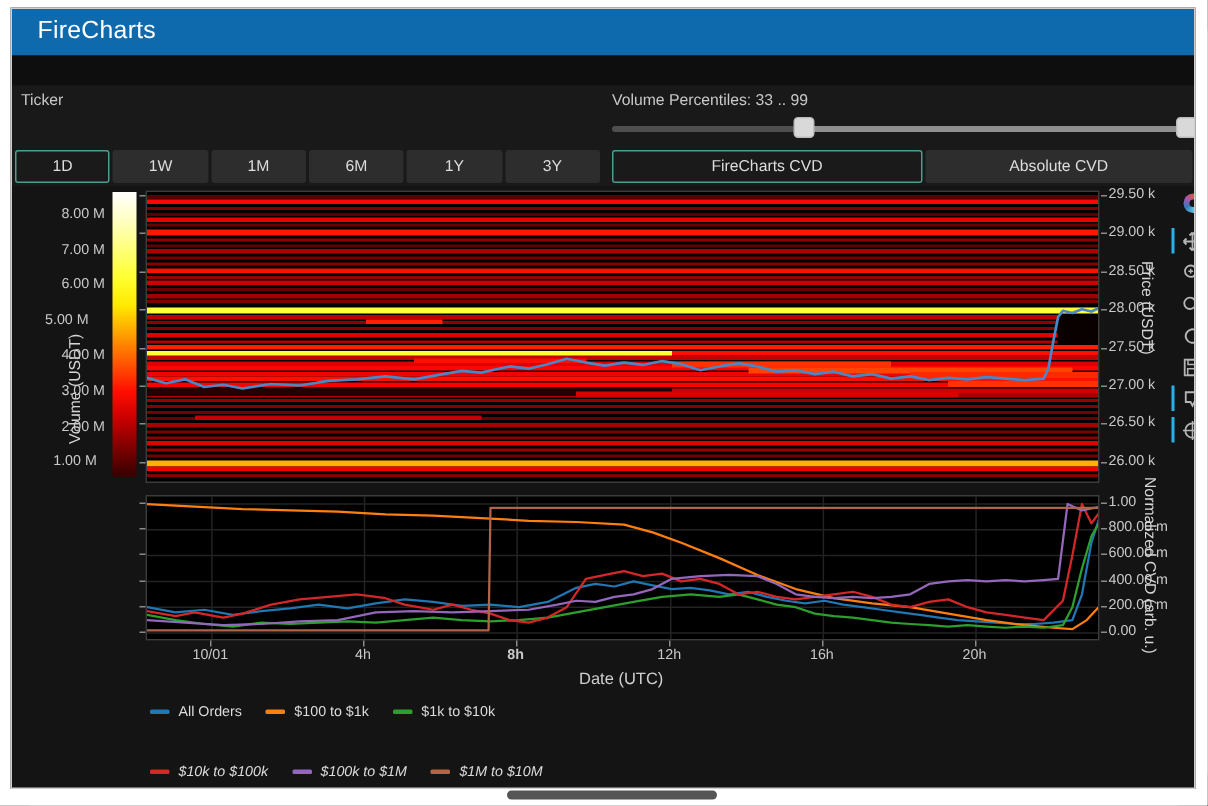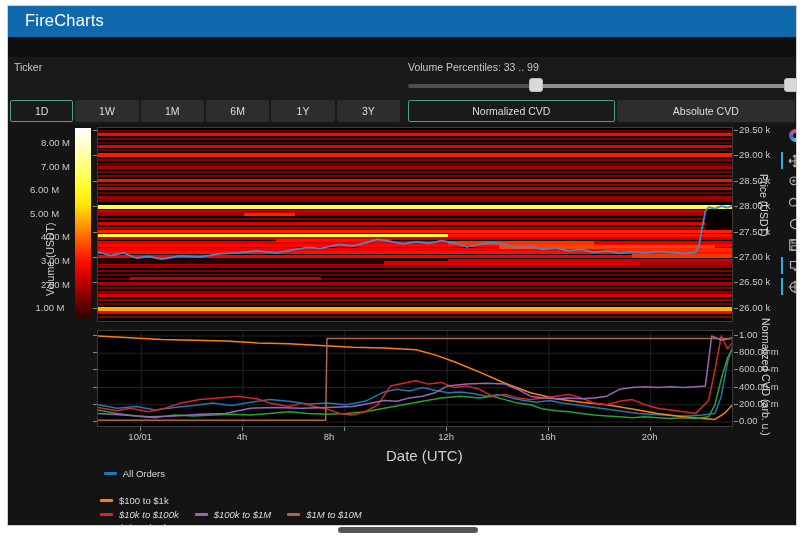--- a/index.html
+++ b/index.html
@@ -19,21 +19,21 @@
   .btn-row { position:absolute; display:flex; gap:2px; height:22px; }
   .btn { flex:1; height:22px; background:#2d2d2d; color:#ddd; font-size:10.5px; display:flex; align-items:center; justify-content:center; border:1px solid #2d2d2d; border-radius:2px; cursor:pointer; }
   .btn.active { background:#1a1a1a; border:1px solid #4a9d8f; }
   .plot { position:absolute; background:#000; border:1px solid #3c3c3c; overflow:hidden; }
   .stripe { position:absolute; }
   .plot svg { position:absolute; left:0; top:0; }
   .tick-label { position:absolute; color:#c9c9c9; font-size:9.5px; line-height:10px; white-space:nowrap; }
   .tick-mark { position:absolute; background:#8a8a8a; }
   .axis-title-v { position:absolute; color:#d6d6d6; font-size:10.5px; writing-mode:vertical-rl; white-space:nowrap; }
   .axis-title-v.up { transform:rotate(180deg); }
-  .axis-title-h { position:absolute; color:#d0d0d0; font-size:15px; white-space:nowrap; }
+  .axis-title-h { position:absolute; color:#d0d0d0; font-size:11px; white-space:nowrap; }
   .colorbar { position:absolute; left:67px; top:122px; width:16px; height:190px; }
   .toolbar { position:absolute; left:778px; top:122px; width:18px; display:flex; flex-direction:column; gap:6px; align-items:center; }
   .tool { position:relative; width:16px; height:15px; display:flex; align-items:center; justify-content:center; cursor:pointer; }
   .tool.active::before { content:""; position:absolute; left:-6px; top:-1px; width:2px; height:17px; background:#2ab0e8; }
   .logo { width:13px; height:13px; border-radius:50%; background:conic-gradient(#d9534f,#f0ad4e,#9acd32,#5bc0de,#337ab7,#9b59b6,#d9534f); position:relative; }
   .logo::after { content:""; position:absolute; left:4px; top:4px; width:5px; height:5px; border-radius:50%; background:#141414; }
   .legend-row { position:absolute; left:92px; display:flex; gap:16px; align-items:center; height:12px; }
   .legend-item { display:flex; align-items:center; gap:6px; }
   .legend-swatch { width:13px; height:3px; border-radius:1px; }
   .legend-label { color:#dcdcdc; font-size:9.5px; white-space:nowrap; }
@@ -63,21 +63,21 @@
 
       <div class="btn-row" style="left:2px;top:43px;width:390px;" id="tf-row">
           <div class="btn active">1D</div>
           <div class="btn">1W</div>
           <div class="btn">1M</div>
           <div class="btn">6M</div>
           <div class="btn">1Y</div>
           <div class="btn">3Y</div>
         </div>
       <div class="btn-row" style="left:400px;top:43px;width:387px;" id="cvd-row">
-          <div class="btn active" style="flex: 1.16 1 0%;">Normalized CVD</div>
+          <div class="btn active" style="flex: 1.16 1 0%;">FireCharts CVD</div>
           <div class="btn" style="flex: 1 1 0%;">Absolute CVD</div>
         </div>
     </div>
 
     <div class="colorbar" id="colorbar" style="background: linear-gradient(to top, rgb(52, 0, 0) 0%, rgb(124, 0, 0) 10%, rgb(197, 0, 0) 20%, rgb(255, 14, 0) 30%, rgb(255, 87, 0) 40%, rgb(255, 159, 0) 50%, rgb(255, 232, 0) 60%, rgb(255, 255, 49) 70%, rgb(255, 255, 122) 80%, rgb(255, 255, 195) 90%, rgb(255, 255, 255) 100%);"></div>
     <div class="axis-title-v up" style="left:36px;top:160px;height:130px;">Volume (USDT)</div>
 
     <div class="plot" id="heat-plot" style="left:89px;top:121px;width:636px;height:195px;">
       <div id="heat" style="position:absolute;inset:0;">
           <div class="stripe" style="top: 1.5px; height: 3px; left: 0px; width: 636px; background: rgb(89, 0, 0);"></div>
@@ -163,21 +163,21 @@
           <polyline points="0.0,78.9 19.1,82.4 38.2,85.0 57.2,86.7 76.3,84.1 95.4,85.0 114.5,84.1 133.6,83.2 152.6,84.1 171.7,82.4 190.8,80.7 209.9,82.4 229.0,83.2 248.0,82.4 267.1,80.7 286.2,77.2 305.3,73.8 324.4,70.3 343.4,66.9 362.5,65.2 381.6,66.9 394.3,65.2 407.0,68.6 419.8,72.1 432.5,73.8 445.2,78.1 457.9,79.8 470.6,80.7 483.4,82.4 496.1,84.1 508.8,85.0 521.5,85.8 534.2,86.7 547.0,85.8 559.7,86.7 572.4,87.5 585.1,86.7 597.8,87.5 610.6,85.8 616.9,73.8 623.3,48.0 629.6,26.5 636.0,15.3" fill="none" stroke="#2ca02c" stroke-width="1.5" stroke-linejoin="round" stroke-linecap="round"></polyline>
           <polyline points="0.0,76.4 19.1,79.8 31.8,77.2 50.9,80.7 63.6,78.1 82.7,72.1 101.8,68.6 120.8,66.9 139.9,65.2 159.0,67.8 171.7,72.1 190.8,75.5 203.5,72.1 216.2,75.5 229.0,78.1 241.7,82.4 254.4,84.1 267.1,80.7 279.8,73.8 292.6,54.9 305.3,52.3 318.0,49.7 330.7,53.1 343.4,51.4 356.2,56.6 368.9,54.9 381.6,58.3 394.3,65.2 407.0,63.5 419.8,66.9 432.5,68.6 445.2,66.9 457.9,65.2 470.6,63.5 483.4,66.9 496.1,72.1 508.8,73.8 521.5,70.3 534.2,68.6 547.0,73.8 559.7,77.2 572.4,78.9 585.1,80.7 597.8,82.4 610.6,69.5 616.9,39.4 623.3,5.0 629.6,17.9 636.0,9.3" fill="none" stroke="#d62728" stroke-width="1.5" stroke-linejoin="round" stroke-linecap="round"></polyline>
           <polyline points="0.0,82.4 25.4,84.1 50.9,85.8 76.3,85.0 101.8,83.2 127.2,82.4 152.6,77.2 178.1,76.4 203.5,77.2 229.0,76.4 254.4,75.5 273.5,72.1 286.2,69.5 298.9,70.3 311.6,66.9 324.4,65.2 337.1,61.7 349.8,54.9 368.9,53.1 388.0,52.3 407.0,53.1 419.8,58.3 432.5,65.2 445.2,66.9 457.9,67.8 470.6,66.9 483.4,67.8 496.1,66.9 508.8,65.2 521.5,58.3 534.2,56.6 547.0,55.7 559.7,56.6 572.4,55.7 585.1,56.6 597.8,55.7 607.4,54.9 613.7,5.0 623.3,9.3 636.0,6.7" fill="none" stroke="#9467bd" stroke-width="1.5" stroke-linejoin="round" stroke-linecap="round"></polyline>
           <polyline points="0.0,89.3 227.7,89.3 229.0,7.6 636.0,7.6" fill="none" stroke="#b0654a" stroke-width="1.5" stroke-linejoin="round" stroke-linecap="round"></polyline>
         </svg>
     </div>
 
     <div id="axes">
         <div class="tick-label" style="left: 22px; top: 132.087px; width: 40px; text-align: right;">8.00 M</div>
         <div class="tick-label" style="left: 22px; top: 155.66px; width: 40px; text-align: right;">7.00 M</div>
-        <div class="tick-label" style="left: 22px; top: 179.233px; width: 40px; text-align: left;">6.00 M</div>
+        <div class="tick-label" style="left: 22px; top: 179.233px; width: 40px; text-align: right;">6.00 M</div>
         <div class="tick-label" style="left: 22px; top: 202.806px; width: 40px; ">5.00 M</div>
         <div class="tick-label" style="left: 22px; top: 226.38px; width: 40px; text-align: right;">4.00 M</div>
         <div class="tick-label" style="left: 22px; top: 249.953px; width: 40px; text-align: right;">3.00 M</div>
         <div class="tick-label" style="left: 22px; top: 273.526px; width: 40px; text-align: right;">2.00 M</div>
         <div class="tick-label" style="left: 22px; top: 297.099px; width: 40px; text-align: center;">1.00 M</div>
         <div class="tick-label" style="left: 731px; top: 119.047px;">29.50 k</div>
         <div class="tick-mark" style="left: 726px; top: 124.047px; width: 4px; height: 1px;"></div>
         <div class="tick-label" style="left: 731px; top: 144.437px;">29.00 k</div>
         <div class="tick-mark" style="left: 726px; top: 149.437px; width: 4px; height: 1px;"></div>
         <div class="tick-label" style="left: 731px; top: 169.828px;">28.50 k</div>
@@ -215,21 +215,21 @@
         <div class="tick-mark" style="left: 85px; top: 414.98px; width: 4px; height: 1px;"></div>
         <div class="tick-mark" style="left: 85px; top: 397.782px; width: 4px; height: 1px;"></div>
         <div class="tick-mark" style="left: 85px; top: 380.583px; width: 4px; height: 1px;"></div>
         <div class="tick-mark" style="left: 85px; top: 363.385px; width: 4px; height: 1px;"></div>
         <div class="tick-mark" style="left: 85px; top: 346.186px; width: 4px; height: 1px;"></div>
         <div class="tick-mark" style="left: 85px; top: 328.988px; width: 4px; height: 1px;"></div>
         <div class="tick-label" style="left: 112.248px; top: 426px; width: 40px; text-align: center;">10/01</div>
         <div class="tick-mark" style="left: 132.248px; top: 421px; width: 1px; height: 4px;"></div>
         <div class="tick-label" style="left: 214.008px; top: 426px; width: 40px; text-align: center;">4h</div>
         <div class="tick-mark" style="left: 234.008px; top: 421px; width: 1px; height: 4px;"></div>
-        <div class="tick-label" style="left: 315.768px; top: 426px; width: 40px; ">8h</div>
+        <div class="tick-label" style="left: 315.768px; top: 426px; width: 40px; text-align: center; font-weight: bold;">8h</div>
         <div class="tick-mark" style="left: 335.768px; top: 421px; width: 1px; height: 4px;"></div>
         <div class="tick-label" style="left: 418.164px; top: 426px; width: 40px; text-align: center;">12h</div>
         <div class="tick-mark" style="left: 438.164px; top: 421px; width: 1px; height: 4px;"></div>
         <div class="tick-label" style="left: 519.924px; top: 426px; width: 40px; text-align: center;">16h</div>
         <div class="tick-mark" style="left: 539.924px; top: 421px; width: 1px; height: 4px;"></div>
         <div class="tick-label" style="left: 621.684px; top: 426px; width: 40px; text-align: center;">20h</div>
         <div class="tick-mark" style="left: 641.684px; top: 421px; width: 1px; height: 4px;"></div>
       </div>
 
     <div class="axis-title-v" style="left:750px;top:168px;">Price (USDT)</div>
@@ -278,21 +278,21 @@
           </svg>
         </div>
         <div class="tool active">
           <svg width="14" height="14" viewBox="0 0 14 14">
             <circle cx="7" cy="7" r="4.8" fill="none" stroke="#b5b5b5" stroke-width="1.2"></circle>
             <path d="M7 .6v12.8M.6 7h12.8" stroke="#b5b5b5" stroke-width="1"></path>
           </svg>
         </div>
       </div>
 
-    <div class="legend-row" style="top:462px;flex-direction:column;" id="legend-row-1">
+    <div class="legend-row" style="top:462px;" id="legend-row-1">
         <div class="legend-item">
           <span class="legend-swatch" style="background: rgb(31, 119, 180);"></span>
           <span class="legend-label">All Orders</span>
         </div>
         <div class="legend-item">
           <span class="legend-swatch" style="background: rgb(255, 127, 14);"></span>
           <span class="legend-label">$100 to $1k</span>
         </div>
         <div class="legend-item">
           <span class="legend-swatch" style="background: rgb(44, 160, 44);"></span>

